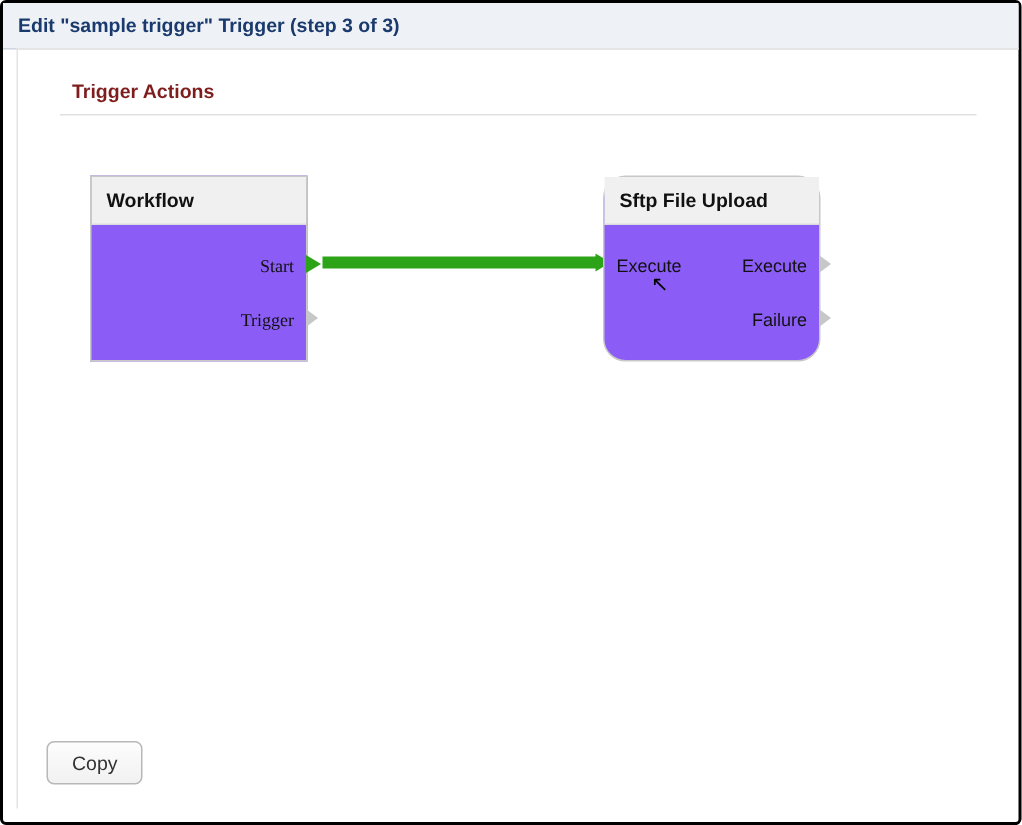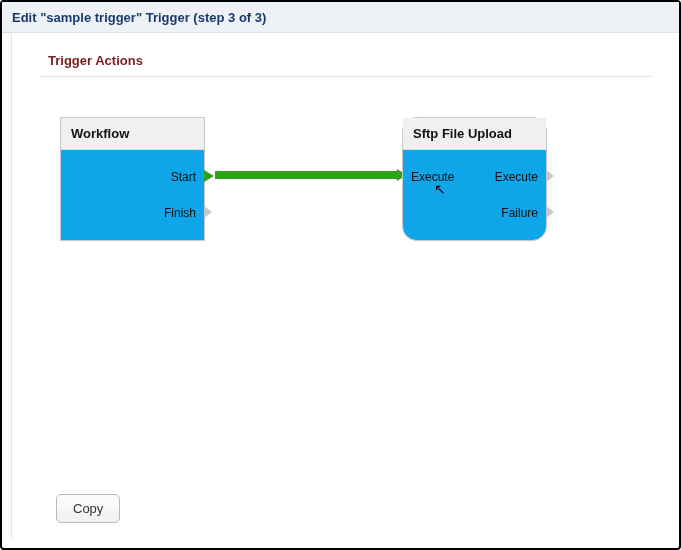--- a/index.html
+++ b/index.html
@@ -48,21 +48,21 @@
     padding-left: 8px;
   }
   .canvas {
     position: relative;
     height: 360px;
   }
   .node {
     position: absolute;
     width: 145px;
     border: 1px solid #c8c8c8;
-    background: #0ea5e9;
+    background: #8b5cf6;
     font-size: 12px;
     color: #111;
   }
   .node-header {
     background: #f0f0f0;
     border-bottom: 1px solid #dcdcdc;
     padding: 8px 10px;
     font-weight: bold;
     font-size: 13px;
   }
@@ -92,21 +92,21 @@
     background: #2da317;
   }
   .cursor {
     position: absolute;
     font-size: 14px;
     color: #000;
     pointer-events: none;
   }
   .footer {
     position: absolute;
-    left: 44px;
+    left: 19px;
     bottom: 16px;
   }
   .btn {
     border: 1px solid #b8b8b8;
     border-radius: 5px;
     background: linear-gradient(#fdfdfd, #f1f1f1);
     padding: 6px 16px;
     font-size: 13px;
     color: #333;
     cursor: pointer;
@@ -120,23 +120,23 @@
     <span class="title-text">Edit "sample trigger" Trigger (step 3 of 3)</span>
   </div>
 
   <div class="content">
     <div class="section-title">Trigger Actions</div>
 
     <div class="canvas">
 
       <div class="node" style="left:20px; top:0px;">
         <div class="node-header">Workflow</div>
-        <div class="node-body" style="min-height:90px;">
+        <div class="node-body" style="min-height:90px;font-family:Liberation Serif, serif;">
           <span class="port port-out" style="top:20px;">Start</span>
-          <span class="port port-out" style="top:56px;">Finish</span>
+          <span class="port port-out" style="top:56px;">Trigger</span>
         </div>
 
         <div class="arrowhead green" style="top:52px; right:-10px;"></div>
         <div class="arrowhead grey" style="top:88px; right:-8px;"></div>
       </div>
 
       <div class="connector-line" style="left:175px; top:54px; width:185px;"></div>
       <div class="arrowhead green" style="left:357px; top:52px;"></div>
 
       <div class="node" style="left:362px; top:0px;border-radius:15px;">

